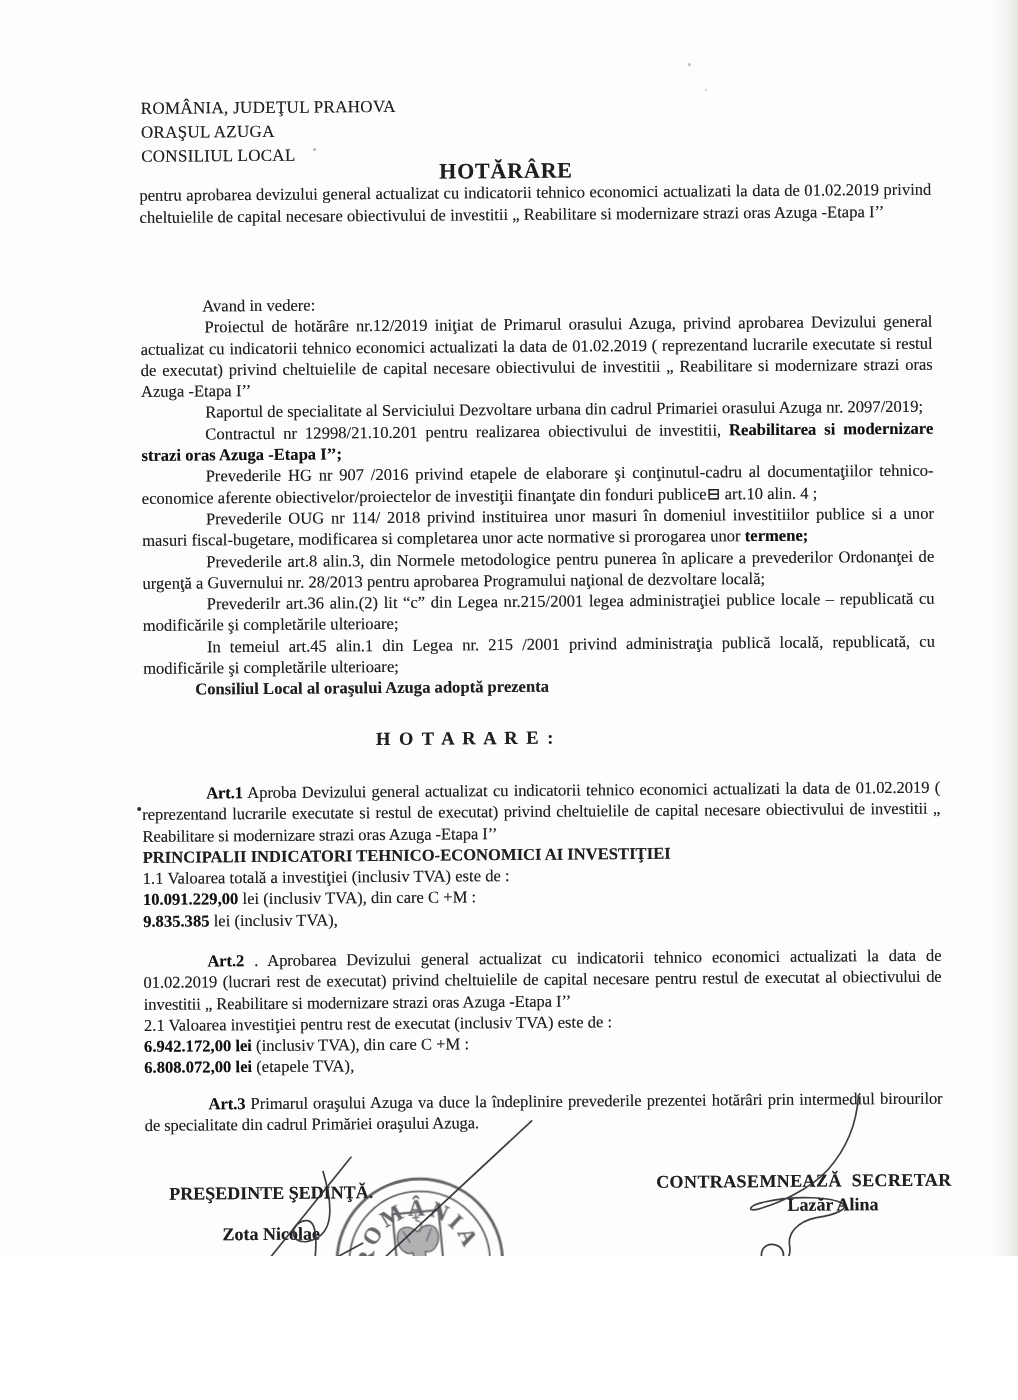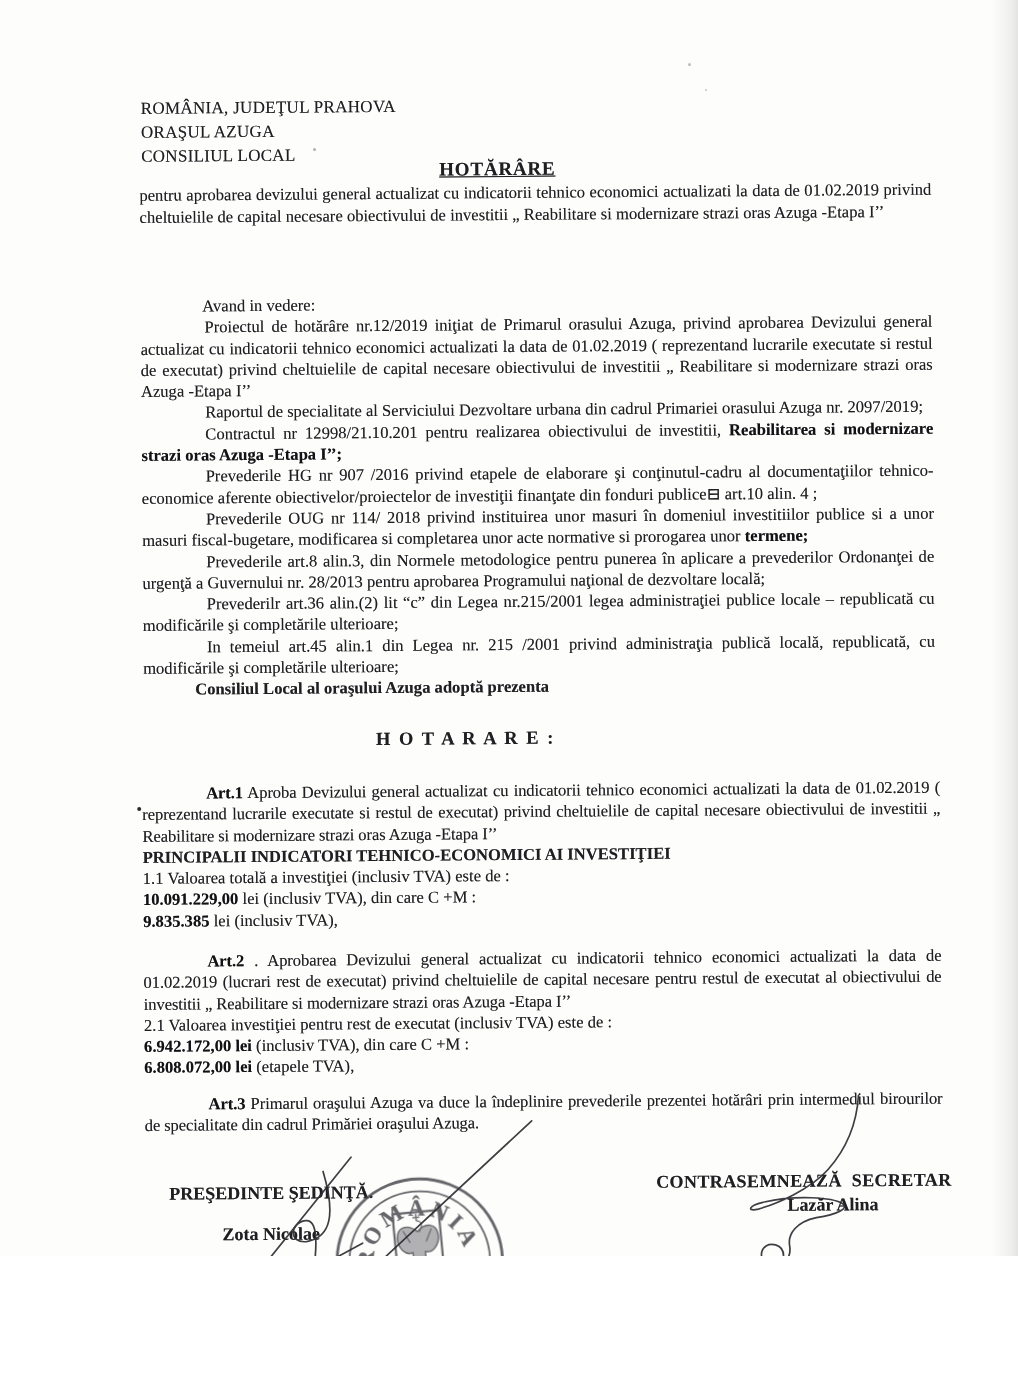--- a/index.html
+++ b/index.html
@@ -9,21 +9,21 @@
     font-family:"Liberation Serif","DejaVu Serif",serif;
     color:#1f1f23;
     text-shadow:0 0 .4px rgba(25,25,30,.5);
   }
   #sheet{position:absolute;inset:0;transform:rotate(-0.45deg);transform-origin:50% 52%;}
   .abs{position:absolute;}
   p{margin:0;}
   b{color:#121216;}
 
   .org{left:145px;top:94px;font-size:17px;line-height:24px;letter-spacing:.3px;}
-  .doc-title{left:443px;top:158px;font-size:19px;font-weight:bold;letter-spacing:.8px;text-decoration:underline;}
+  .doc-title{left:443px;top:158px;font-size:22px;font-weight:bold;letter-spacing:.8px;}
   .intro{left:143px;top:182px;width:792px;font-size:16.6px;line-height:22px;text-align:justify;}
 
   .preamble{left:143px;top:293px;width:792px;font-size:16.6px;line-height:21.3px;}
   .preamble p{text-align:justify;text-indent:64px;}
   .preamble p.lead-in{text-indent:62px;}
   .preamble p.adopt{text-indent:52px;font-weight:bold;}
 
   .decision-title{
     left:143px;top:728px;width:790px;box-sizing:border-box;padding-right:146px;
     text-align:center;font-size:18.5px;font-weight:bold;letter-spacing:2px;

